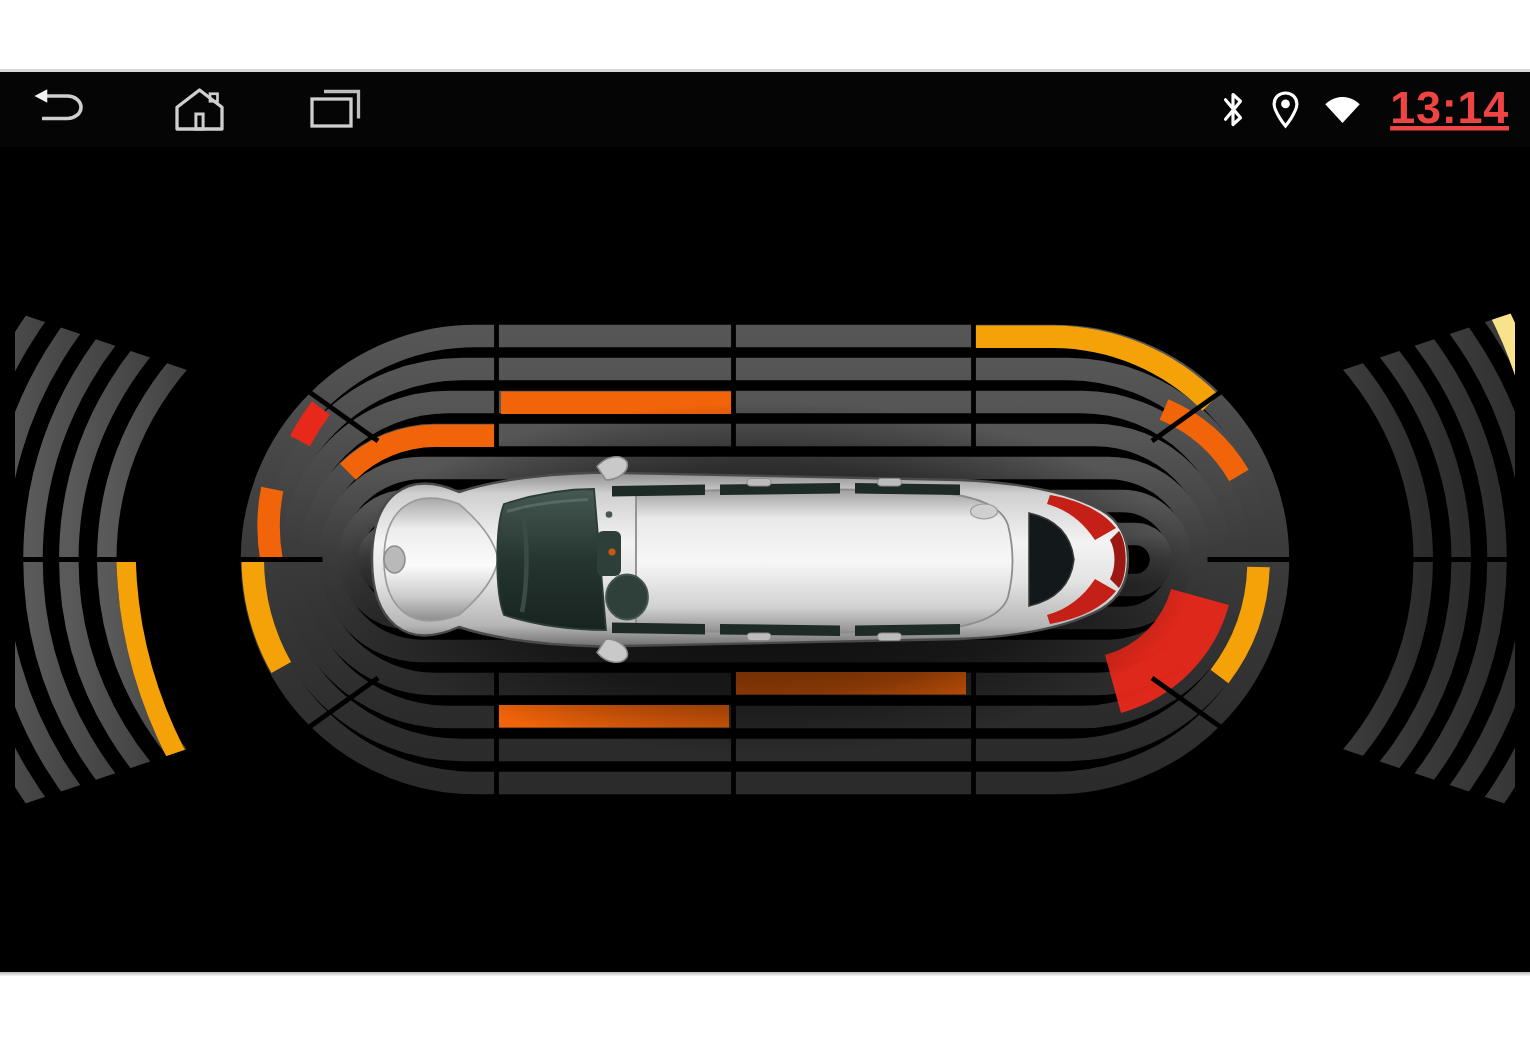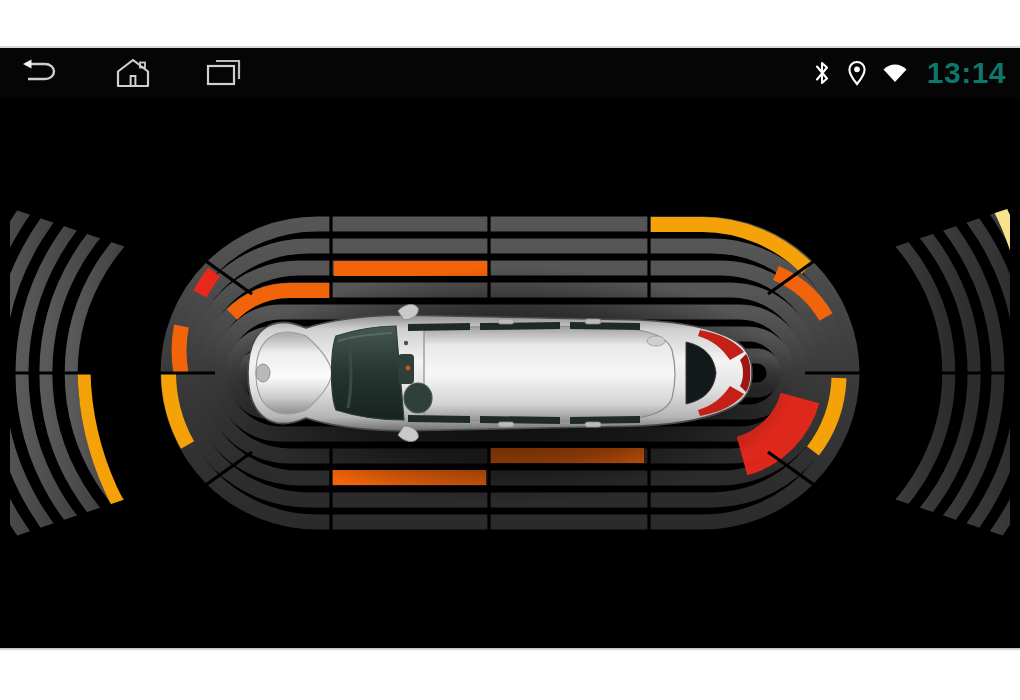--- a/index.html
+++ b/index.html
@@ -16,22 +16,22 @@
                  background:#d8d8d8;}
 
   
   #statusbar{position:absolute;left:0;top:48px;width:1020px;height:50px;
              background:#050505;display:flex;align-items:center;
              box-sizing:border-box;padding:0 14px 0 18px;}
   #navgroup{display:flex;align-items:center;gap:46px;}
   .navbtn{width:46px;height:34px;display:flex;align-items:center;
           justify-content:center;cursor:pointer;}
   #sysgroup{margin-left:auto;display:flex;align-items:center;gap:13px;}
-  #clock{color:#0f766e;font-size:30px;font-weight:bold;letter-spacing:0.5px;
-         margin-left:5px;line-height:1;}
+  #clock{color:#ef4444;font-size:30px;font-weight:bold;letter-spacing:0.5px;
+         margin-left:5px;line-height:1;text-decoration:underline;}
   .statusicon{display:flex;align-items:center;justify-content:center;}
 
   
   #canvaswrap{position:absolute;left:0;top:98px;width:1020px;height:550px;
               background:#000000;overflow:hidden;}
   #canvaswrap svg{display:block;}
 
   
   #bottom-pad{position:absolute;left:0;top:648px;width:1020px;height:52px;
               background:#ffffff;}

